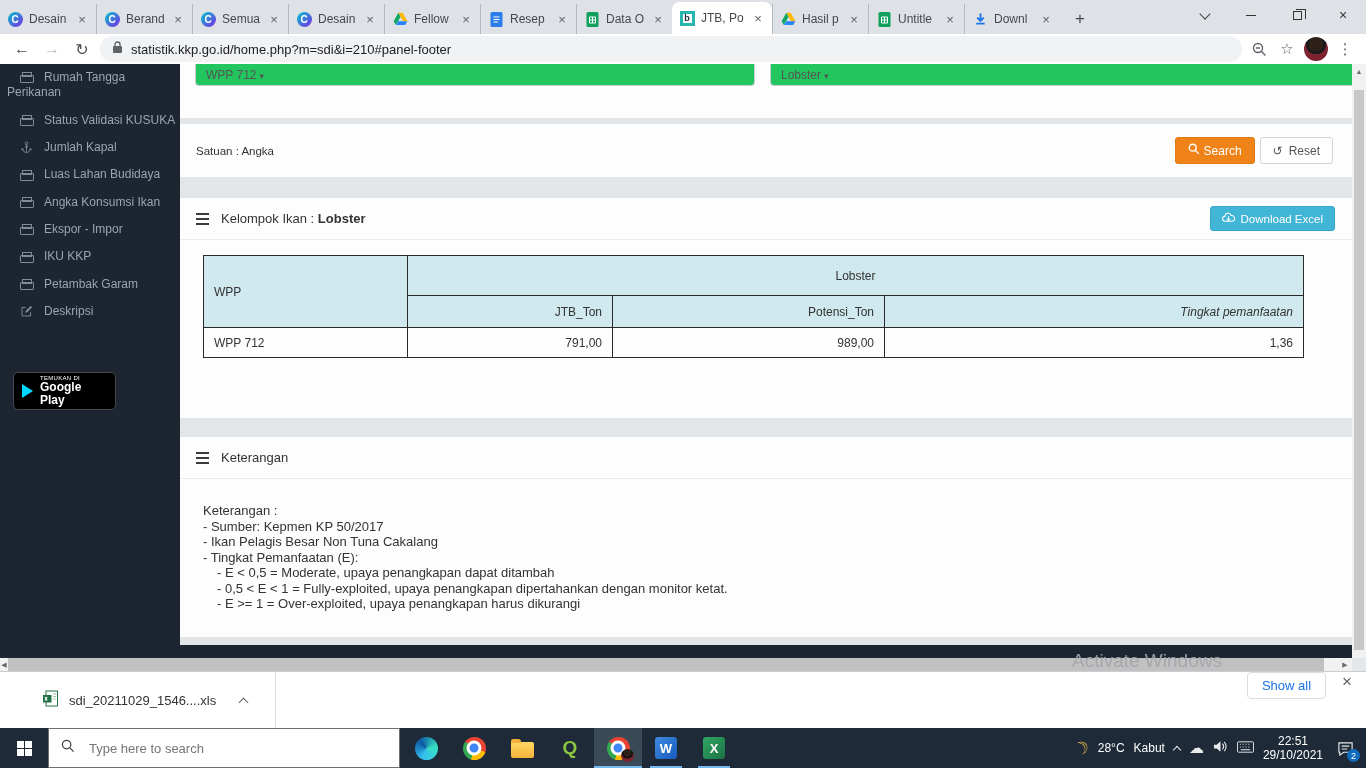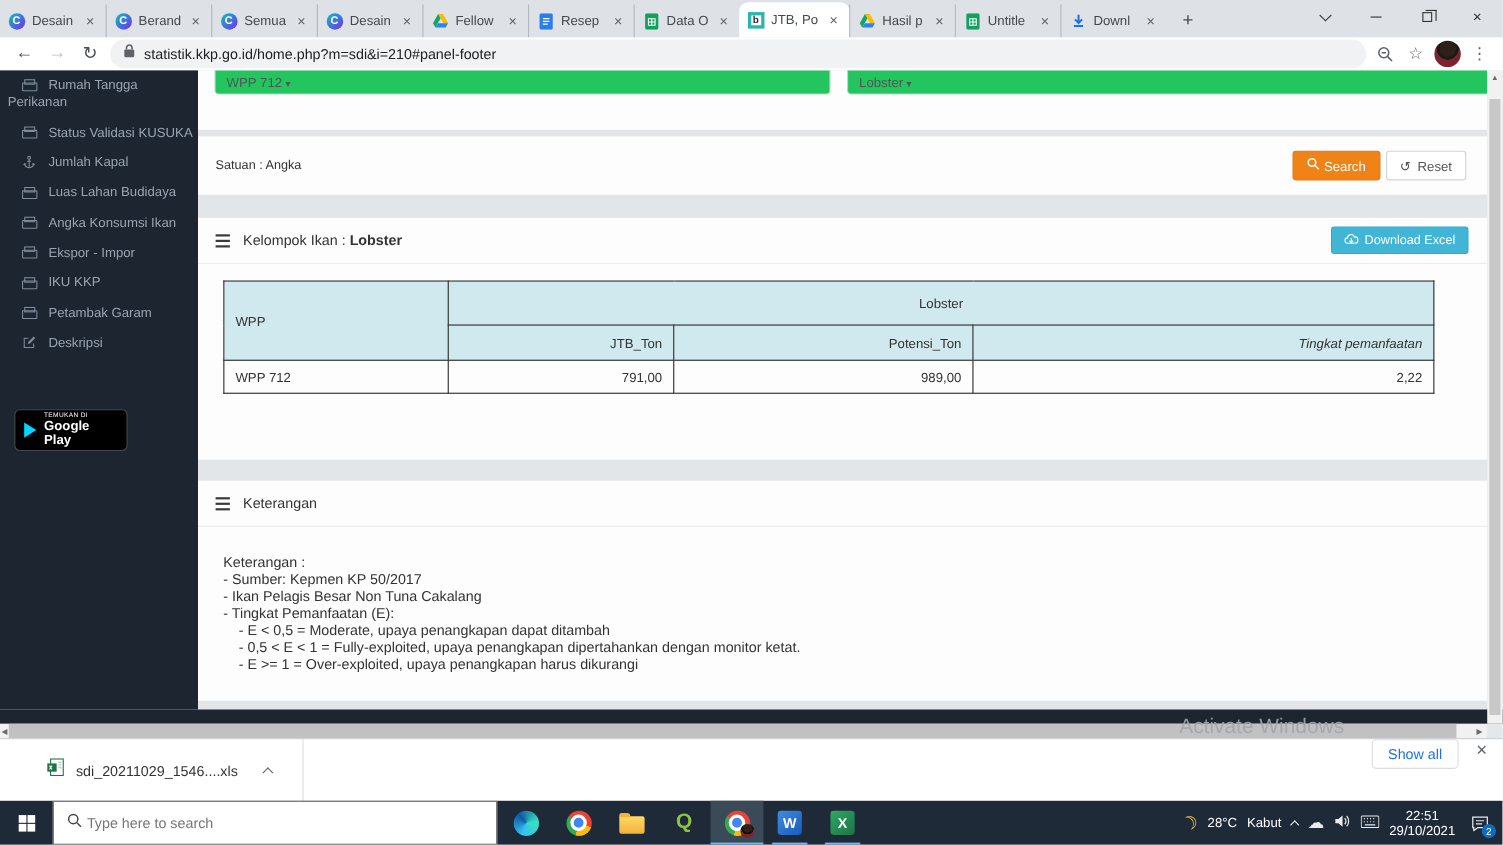--- a/index.html
+++ b/index.html
@@ -95,21 +95,21 @@
   .dlsep { width:1px; height:56px; background:#dadce0; margin-left:28px; }
   .dlspacer { flex:1; }
   .btn-showall { border:1px solid #dadce0; border-radius:4px; color:#1a73e8; background:#fff; font-size:13px; padding:5px 14px; cursor:pointer; }
   .dlclose { font-size:17px; color:#5f6368; margin:0 14px 0 16px; cursor:pointer; }
 
   
   .taskbar { position:absolute; top:728px; left:0; width:1366px; height:40px; background:#1e2a37; display:flex; align-items:stretch; color:#fff; }
   .startbtn { width:48px; display:flex; align-items:center; justify-content:center; }
   .winlogo { display:grid; grid-template-columns:7px 7px; grid-template-rows:7px 7px; gap:1px; }
   .winlogo span { background:#fff; }
-  .tsearch { width:404px; background:#fff; border:1px solid #707070; display:flex; align-items:center; gap:4px; padding:0 12px; }
+  .tsearch { width:352px; background:#fff; border:1px solid #707070; display:flex; align-items:center; gap:14px; padding:0 12px; }
   .tsearch input { border:none; outline:none; font-size:13px; color:#444; width:100%; font-family:"Liberation Sans",sans-serif; background:transparent; }
   .tile { width:48px; display:flex; align-items:center; justify-content:center; position:relative; cursor:pointer; }
   .tile.first { margin-left:2px; }
   .tile.active { background:#3a4a57; }
   .tile.running::after { content:""; position:absolute; bottom:0; left:8px; right:8px; height:2px; background:#76b9ed; }
   .tile.active.running::after { left:0; right:0; }
   .ic-edge { width:23px; height:23px; border-radius:50%; background:conic-gradient(from 200deg,#35c1f1,#0c59a4,#38e0c0,#35c1f1); }
   .ic-chrome { position:relative; width:23px; height:23px; border-radius:50%; background:conic-gradient(#ea4335 0 30%,#fbbc05 0 55%,#34a853 0 85%,#ea4335 0); }
   .ic-chrome::after { content:""; position:absolute; top:50%; left:50%; width:9px; height:9px; transform:translate(-50%,-50%); background:#4285f4; border:3px solid #fff; border-radius:50%; }
   .mini-avatar { position:absolute; right:8px; bottom:6px; width:13px; height:13px; border-radius:50%; background:radial-gradient(circle at 50% 30%, #2d2019 0 35%, #141414 36% 50%, #7d2330 51%); }
@@ -370,21 +370,21 @@
           </tr>
           <tr class="hr2">
             <th class="th ar c-jtb">JTB_Ton</th>
             <th class="th ar c-pot">Potensi_Ton</th>
             <th class="th ar c-tkt">Tingkat pemanfaatan</th>
           </tr>
           <tr class="dr">
             <td class="al">WPP 712</td>
             <td class="ar">791,00</td>
             <td class="ar">989,00</td>
-            <td class="ar">2,22</td>
+            <td class="ar">1,36</td>
           </tr>
         </tbody>
           </table>
       </div>
     </div>
 
     <div class="panel p-ket">
       <div class="phead">
         <span class="ic-list"></span>
         <span class="ptitle">Keterangan</span>

